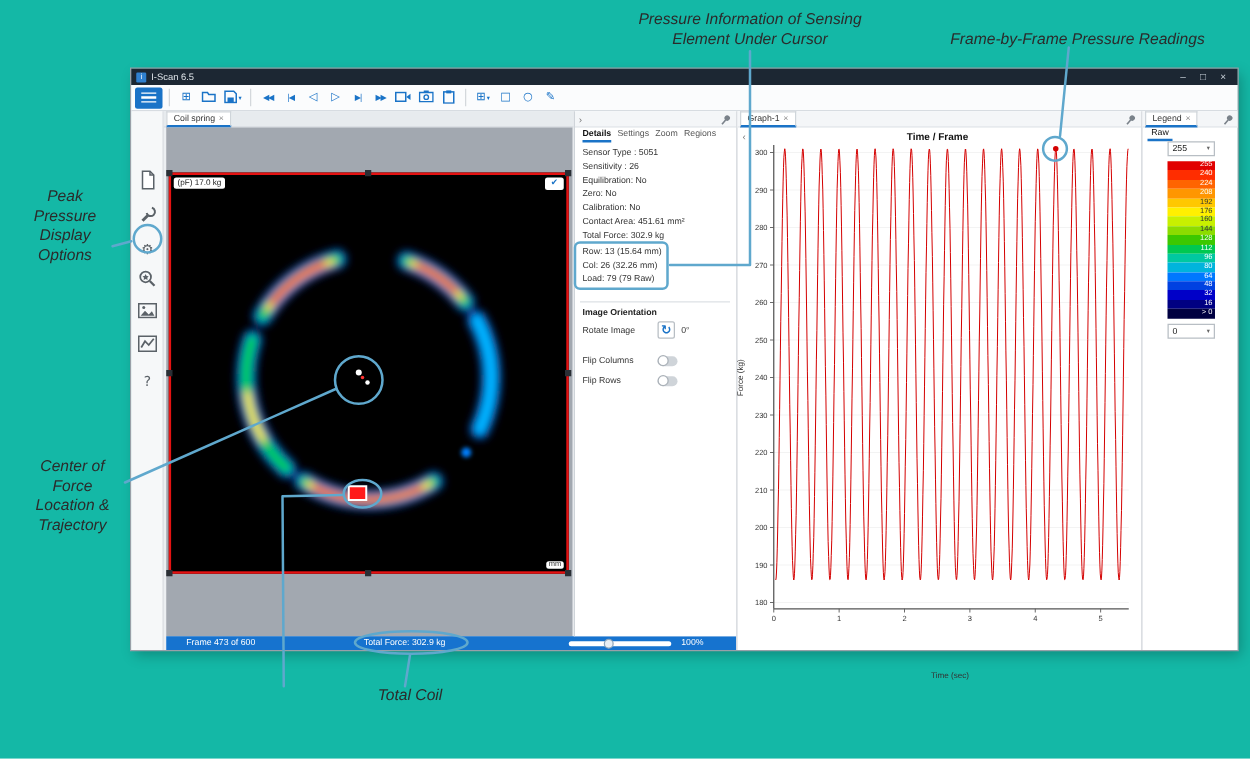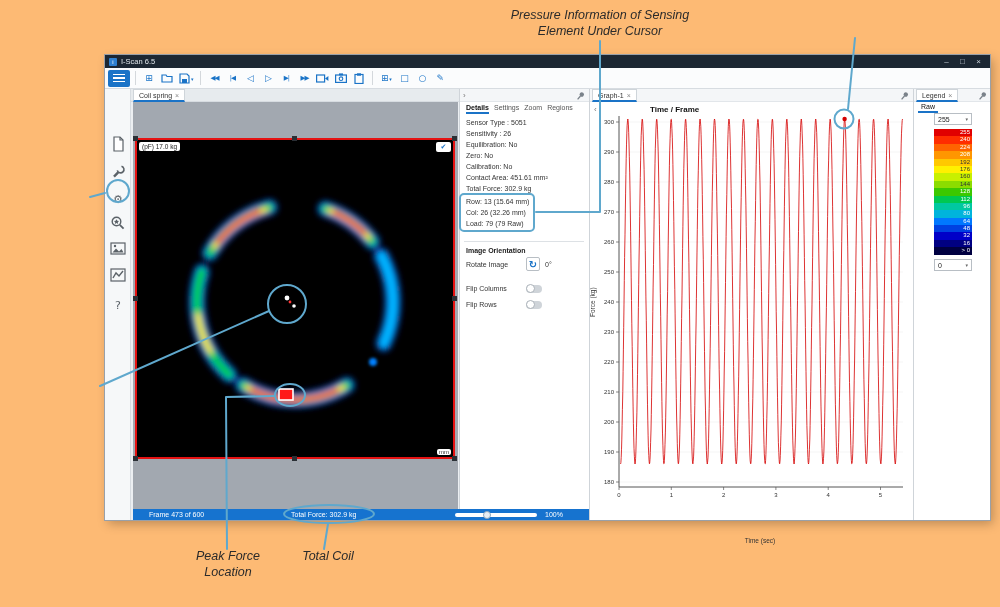--- a/index.html
+++ b/index.html
@@ -1,16 +1,16 @@
 <!DOCTYPE html>
 <html><head>
 <meta charset="utf-8">
 <style>
   html,body{margin:0;padding:0;background:#fff;}
-  #page{position:relative;width:1000px;height:607px;background:#fdba74;overflow:hidden;
+  #page{position:relative;width:1000px;height:607px;background:#14b8a6;overflow:hidden;
         font-family:"Liberation Sans",sans-serif;}
   
   .ann{position:absolute;font-style:italic;font-size:12.5px;line-height:15.5px;
        color:#2b2b2b;white-space:pre-line;text-align:center;z-index:60;}
   
   #callouts{position:absolute;left:0;top:0;z-index:55;pointer-events:none;}
   
   #window{position:absolute;left:105px;top:55px;width:885px;height:465px;background:#eceff2;
           outline:1px solid #99a0a8;box-shadow:3px 4px 10px rgba(0,0,0,.25);z-index:10;}
   #window *{box-sizing:border-box;}
@@ -74,40 +74,47 @@
   .dfield{position:absolute;left:6px;font-size:7px;color:#333;white-space:nowrap;}
   #d-divider{position:absolute;left:4px;top:152px;width:120px;height:1px;background:#dde1e5;}
   .d-head{position:absolute;left:6px;font-size:7px;font-weight:bold;color:#222;}
   #rotate-box{position:absolute;left:66px;top:168px;width:14px;height:14px;border:1px solid #b8bec4;
               border-radius:2px;color:#1a73c7;font-weight:bold;font-size:10px;line-height:13px;
               text-align:center;cursor:pointer;font-family:"DejaVu Sans",sans-serif;}
   .toggle{position:absolute;left:66px;width:16px;height:8px;background:#cfd4d9;border-radius:4px;cursor:pointer;}
   .toggle i{position:absolute;left:0;top:-1px;width:9px;height:9px;background:#fff;border:1px solid #aab1b8;border-radius:50%;}
   
   #graph-svg{position:absolute;left:0;top:12px;}
-  #graph-title{position:absolute;left:60px;top:16px;width:200px;text-align:left;font-size:8px;font-weight:bold;color:#111;}
+  #graph-title{position:absolute;left:60px;top:16px;width:200px;text-align:center;font-size:8px;font-weight:bold;color:#111;}
   #graph-ylabel{position:absolute;left:-1px;top:228px;font-size:6.5px;color:#333;transform:rotate(-90deg);transform-origin:left top;}
   #graph-xlabel{position:absolute;left:110px;top:448px;width:120px;text-align:center;font-size:6.5px;color:#333;}
   
   #legend-raw{position:absolute;left:4px;top:14px;font-size:7px;color:#111;border-bottom:2px solid #1a73c7;padding:0 3px 1px;}
   .spin{position:absolute;left:20px;width:38px;height:12px;border:1px solid #b8bec4;background:#fff;
         font-size:7px;line-height:11px;padding:0 3px;color:#222;cursor:pointer;}
   .spin b{float:right;font-size:5px;color:#666;font-weight:normal;}
   #legend-scale{position:absolute;left:20px;top:40px;width:38px;}
   .lg-row{height:7.4px;font-size:6px;line-height:7.4px;text-align:right;padding-right:2px;}
 </style>
 </head>
 <body>
 
 <div id="page">
 
   <div class="ann" style="left:468px;top:8px;width:264px;">Pressure Information of Sensing
 Element Under Cursor</div>
-  <div class="ann" style="left:180px;top:549px;width:96px;">Peak Force
-Location</div>
+  <div class="ann" style="left:737px;top:24px;width:250px;">Frame-by-Frame Pressure Readings</div>
+  <div class="ann" style="left:8px;top:150px;width:88px;">Peak
+Pressure
+Display
+Options</div>
+  <div class="ann" style="left:12px;top:366px;width:92px;">Center of
+Force
+Location &amp;
+Trajectory</div>
   <div class="ann" style="left:284px;top:549px;width:88px;">Total Coil</div>
 
   <svg id="callouts" width="1000" height="607">
     <g stroke="#5fa8cd" stroke-width="2" fill="none" stroke-linecap="round" stroke-linejoin="round">
       <polyline points="600,41 600,212 536,212"></polyline>
       <rect x="460" y="194" width="74" height="37" rx="4"></rect>
       <line x1="855" y1="38" x2="848" y2="109"></line>
       <circle cx="844" cy="119" r="9.5"></circle>
       <line x1="90" y1="197" x2="105" y2="193"></line>
       <circle cx="118" cy="191" r="11"></circle>

